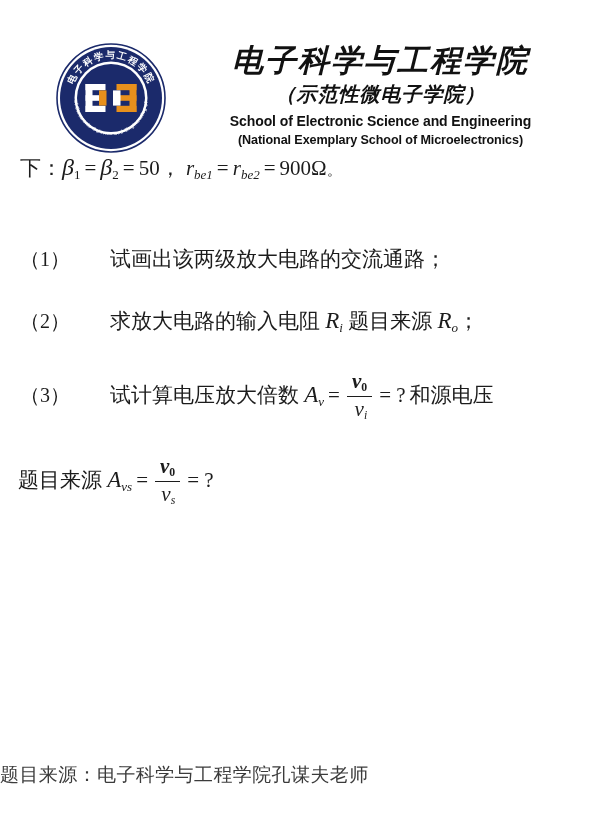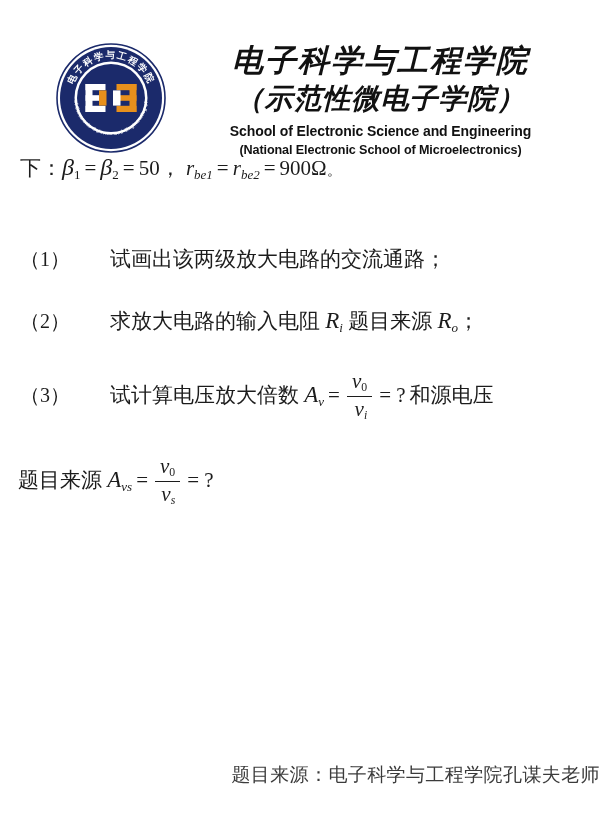--- a/index.html
+++ b/index.html
@@ -56,21 +56,21 @@
     font-weight: bold;
     letter-spacing: 2px;
     line-height: 1.22;
     color: #111111;
     font-style: italic;
     white-space: nowrap;
   }
 
   .cn-title-2 {
     font-family: Liberation Sans, sans-serif;
-    font-size: 28px;
+    font-size: 20px;
     font-weight: bold;
     letter-spacing: 1px;
     line-height: 1.3;
     color: #111111;
     font-style: italic;
     white-space: nowrap;
     margin-top: 1px;
   }
 
   .en-title-1 {
@@ -180,20 +180,21 @@
     line-height: 1.05;
     margin: 0 3px;
     position: relative;
     top: -1px;
   }
   .frac .num {
     display: block;
     padding: 0 5px 1px 5px;
     border-bottom: 1.4px solid #1c1c1c;
     font-style: italic;
+    font-weight: bold;
   }
   .frac .den {
     display: block;
     padding: 1px 5px 0 5px;
     font-style: italic;
     text-align: right;
   }
 
   .cont-line {
     font-size: 21px;
@@ -203,21 +204,21 @@
     color: #1c1c1c;
     white-space: nowrap;
   }
 
   
   .footer {
     position: absolute;
     left: 0;
     right: 0;
     top: 762px;
-    text-align: right;
+    text-align: left;
     font-family: "Liberation Sans", "DejaVu Sans", sans-serif;
     font-size: 19px;
     color: #3b3b3b;
     letter-spacing: 0.4px;
   }
 </style>
 </head>
 <body>
 
 <div class="page">
@@ -258,21 +259,21 @@
           <rect x="44" y="48.4" width="7.5" height="15.2" fill="#e8901c"></rect>
           <rect x="58" y="48.4" width="7.5" height="15.2" fill="#ffffff"></rect>
         </g>
       </svg>
     </div>
 
     <div class="header-titles">
       <div class="cn-title-1">电子科学与工程学院</div>
       <div class="cn-title-2">（示范性微电子学院）</div>
       <div class="en-title-1">School of Electronic Science and Engineering</div>
-      <div class="en-title-2">(National Electronic School of Microelectronics)</div>
+      <div class="en-title-2">(National Exemplary School of Microelectronics)</div>
     </div>
   </div>
 
   <div class="body-area">
 
 
     <div class="formula-line">
       <span>下：</span><span class="greek">β</span><sub class="up">1</sub><span class="op mnum">=</span><span class="greek">β</span><sub class="up">2</sub><span class="op mnum">=</span><span class="mnum">50</span><span>，</span>&nbsp;<span class="mvar">r</span><sub>be1</sub><span class="op mnum">=</span><span class="mvar">r</span><sub>be2</sub><span class="op mnum">=</span><span class="mnum">900</span><span class="mnum">Ω</span><span style="font-size:15px">。</span>
     </div>
 

